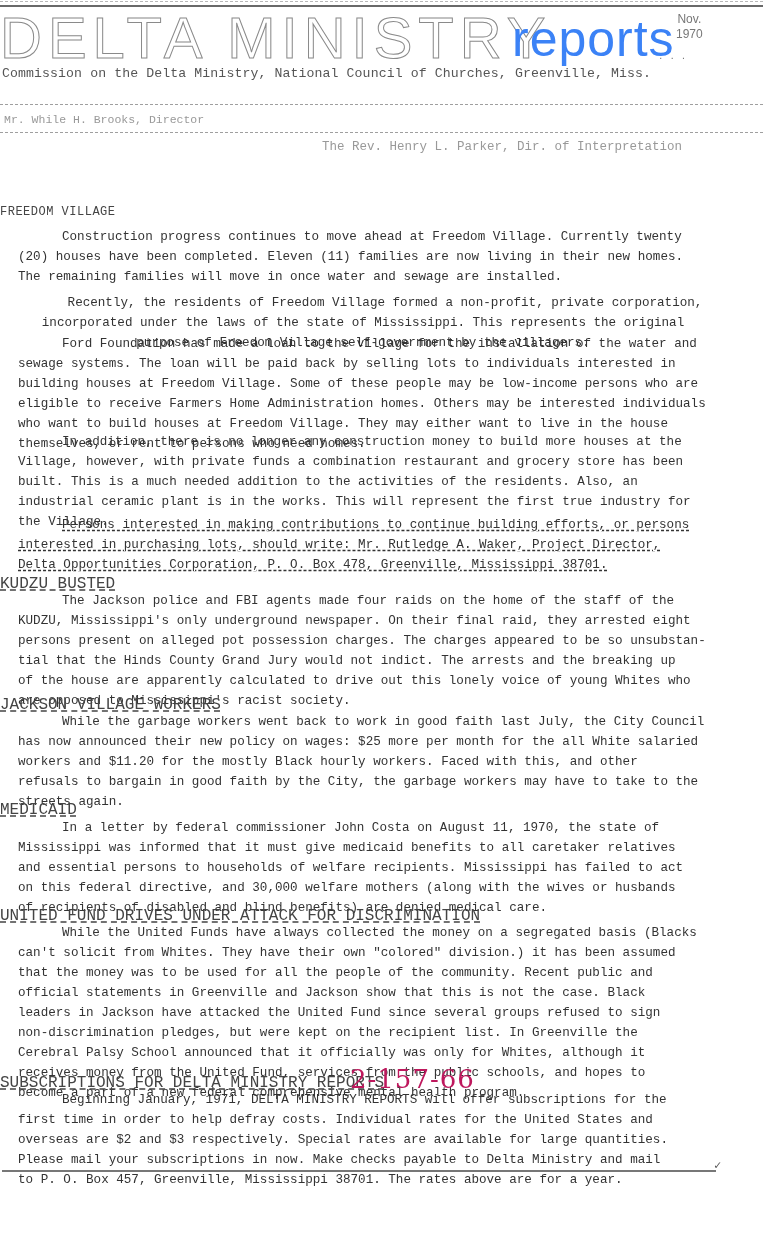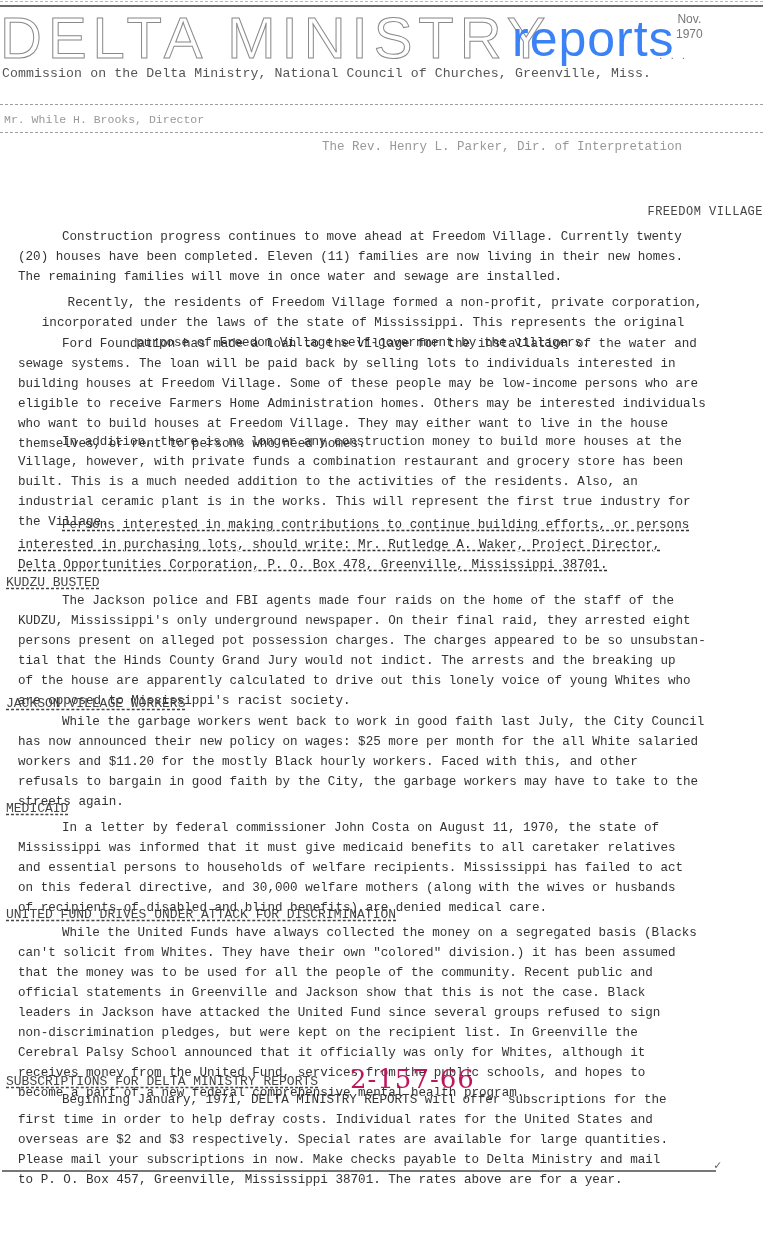--- a/index.html
+++ b/index.html
@@ -42,26 +42,26 @@
     left: 0; width: 763px; height: 0; border-top: 1px dashed #777; opacity: 0.7;
   }
   .staff-left { left: 4px; top: 113px; font-size: 11.5px; color: #999; white-space: nowrap; }
   .staff-right { left: 322px; top: 128px; font-size: 12.5px; color: #999; white-space: nowrap; margin-top: 12px; }
 
   .body-text {
     left: 18px; width: 690px; font-size: 12.6px; line-height: 20px;
     color: #333; white-space: pre-line;
   }
   .heading {
-    left: 6px; font-size: 13px; color: #444; white-space: nowrap;
+    left: 0; font-size: 16px; color: #444; white-space: nowrap;
     text-decoration: underline; text-decoration-style: dashed;
     text-underline-offset: 2px;
   }
   .centered-title {
-    left: 0; width: 763px; text-align: right; top: 205px;
+    left: 0; width: 763px; text-align: left; top: 205px;
     font-size: 12px; color: #444; letter-spacing: 0.5px;
   }
   .para-indent { text-indent: 44px; }
   .underlined-para {
     text-decoration: underline; text-decoration-style: dashed; text-underline-offset: 2px;
   }
   .handwritten {
     left: 350px; top: 1064px; font-family: "DejaVu Serif", serif;
     font-size: 26px; color: #be185d; letter-spacing: 1px;
   }

